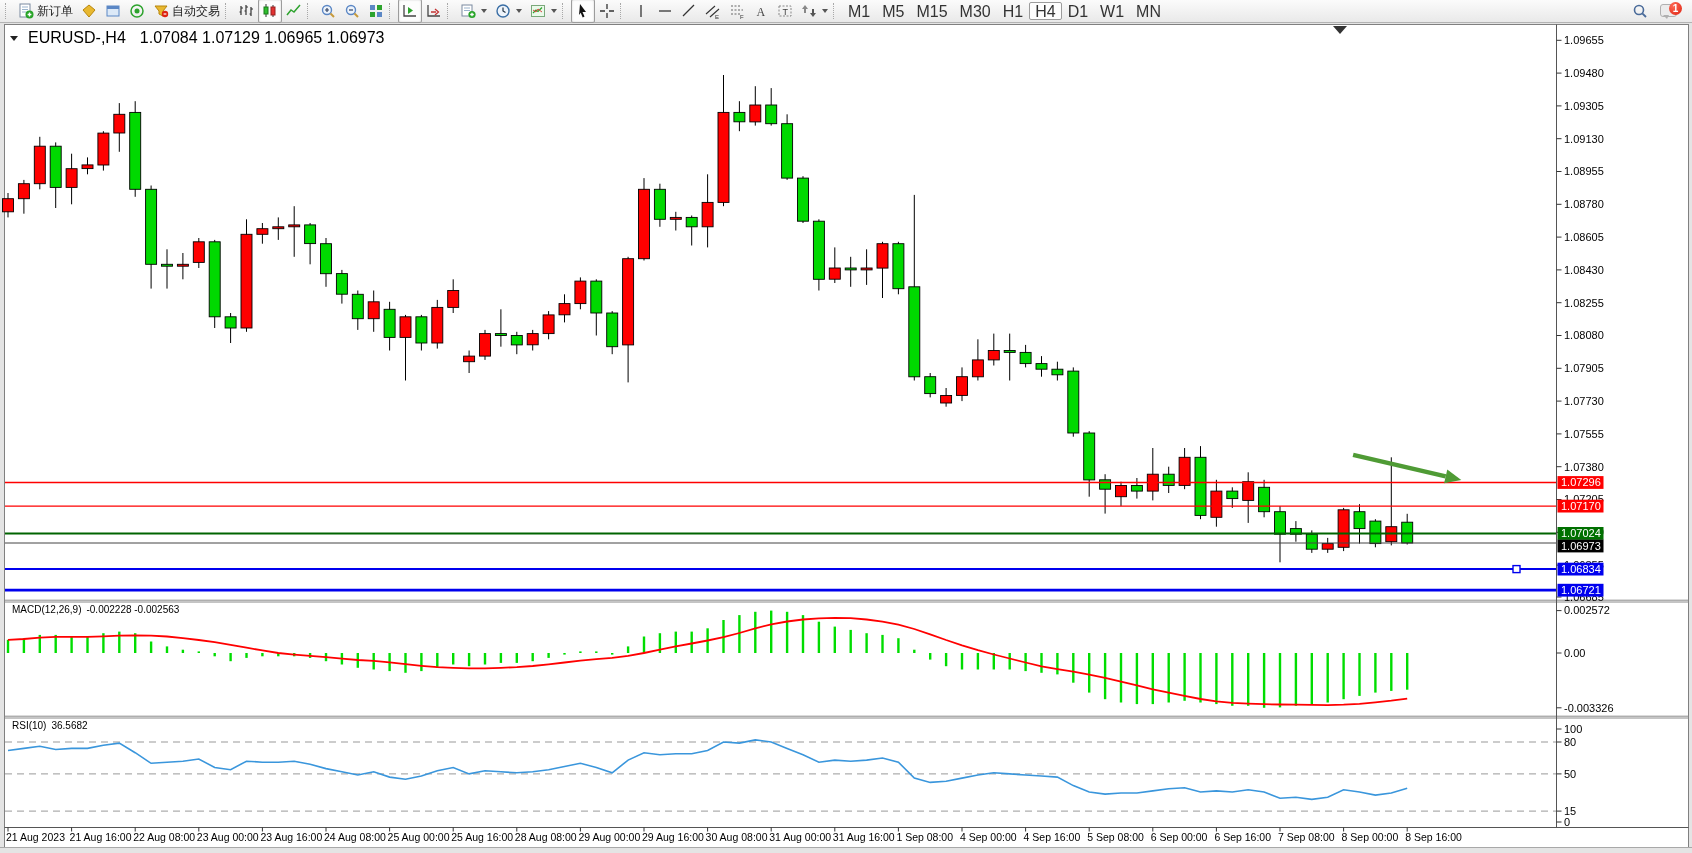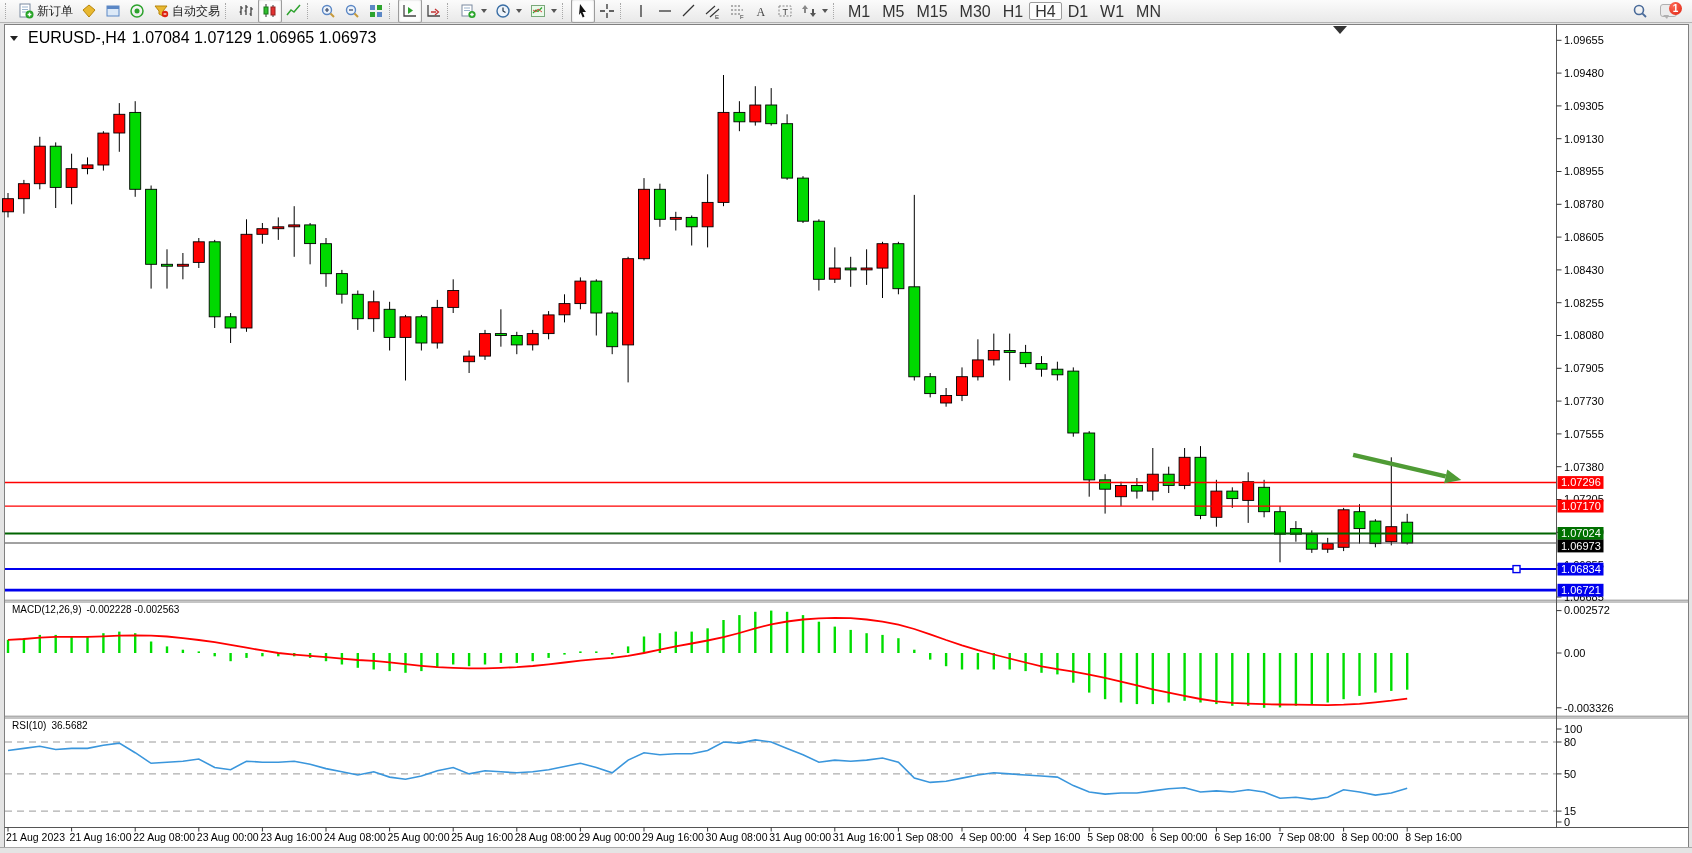--- a/index.html
+++ b/index.html
@@ -713,21 +713,21 @@
       <line x1="1280.0" y1="827.5" x2="1280.0" y2="831.5" stroke="#333"></line>
       <text x="1278.0" y="841">7 Sep 08:00</text>
       <line x1="1343.6" y1="827.5" x2="1343.6" y2="831.5" stroke="#333"></line>
       <text x="1341.6" y="841">8 Sep 00:00</text>
       <line x1="1407.2" y1="827.5" x2="1407.2" y2="831.5" stroke="#333"></line>
       <text x="1405.2" y="841">8 Sep 16:00</text>
     </g>
   </svg>
 
 <div class="ovl" id="chart-title" style="left:10px;top:29px">
-  <span class="tri-down"></span><span>EURUSD-,H4</span><span style="">1.07084 1.07129 1.06965 1.06973</span>
+  <span class="tri-down"></span><span>EURUSD-,H4</span><span style="margin-left:8px">1.07084 1.07129 1.06965 1.06973</span>
 </div>
 <div class="ovl small" style="left:12px;top:604px">
   <span>MACD(12,26,9)</span><span style="margin-left:-1px">-0.002228 -0.002563</span>
 </div>
 <div class="ovl small" style="left:12px;top:720px">
   <span>RSI(10)</span><span style="margin-left:-1px">36.5682</span>
 </div>
 
 <div id="statusbar"></div>
 

